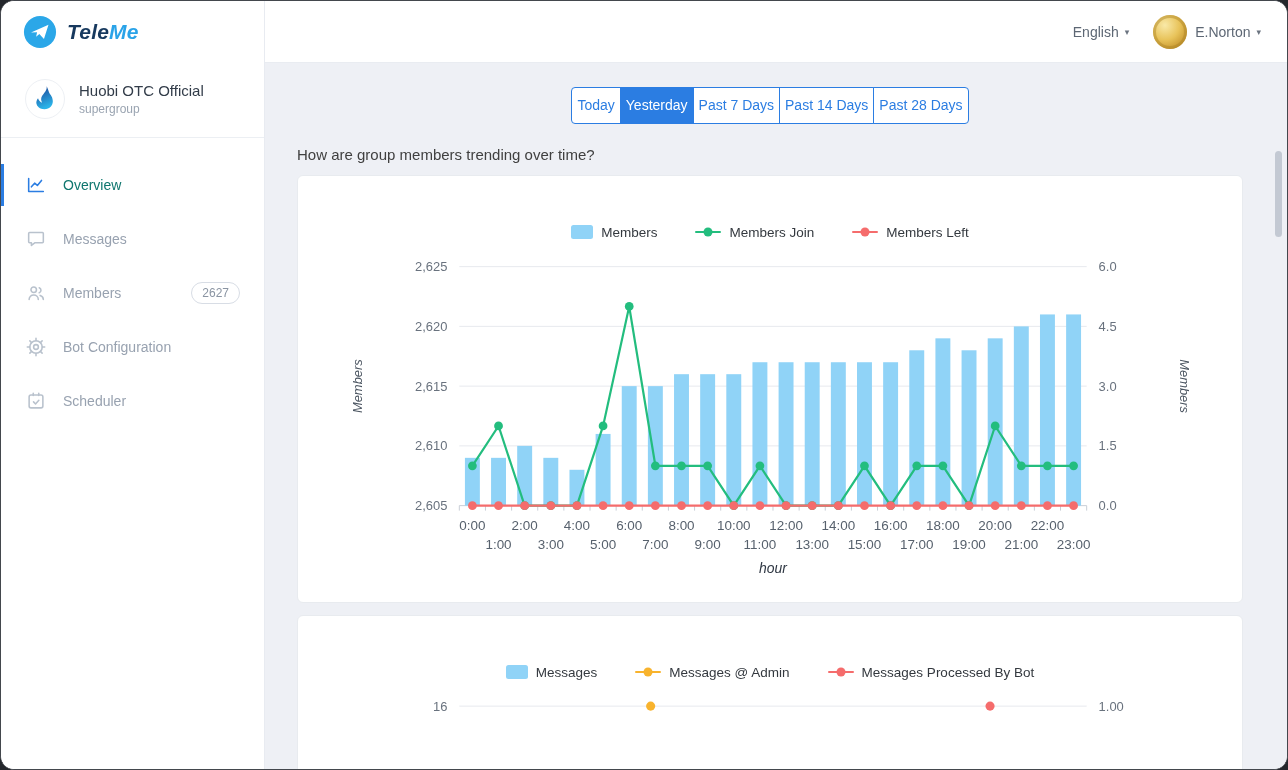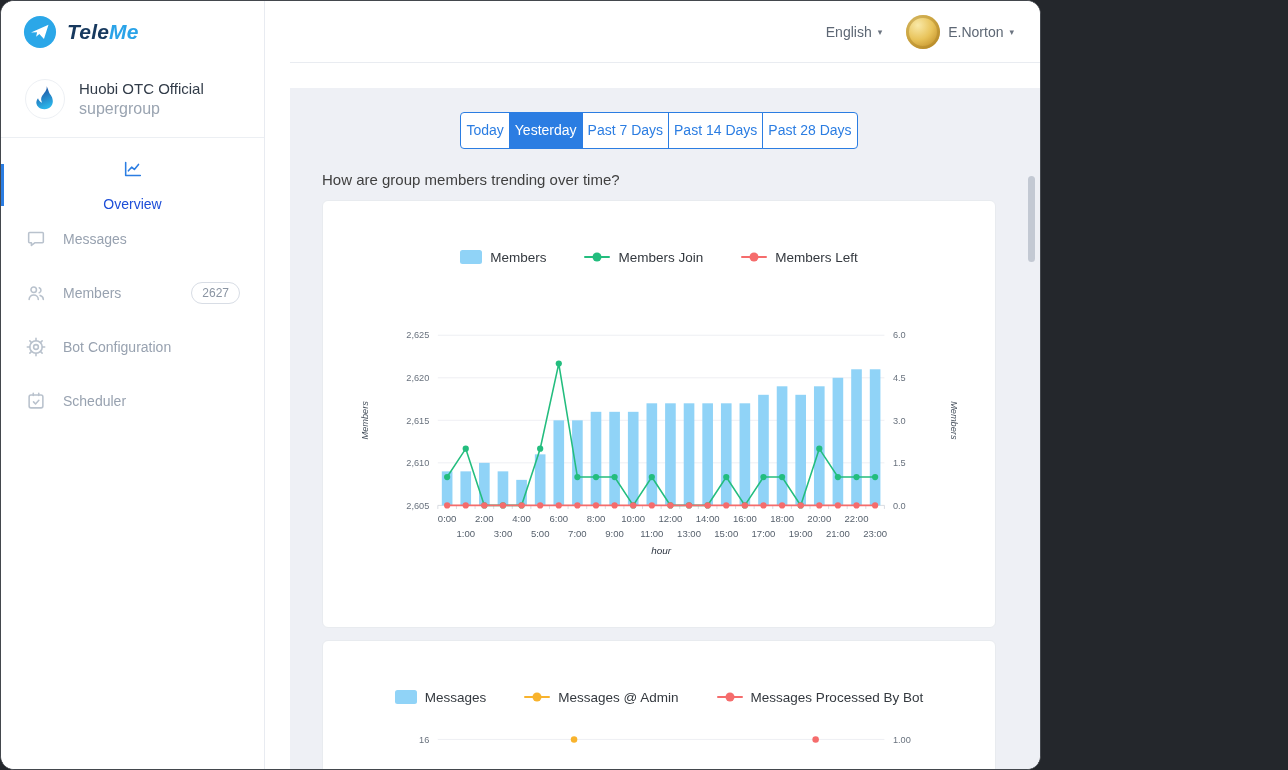--- a/index.html
+++ b/index.html
@@ -1,32 +1,32 @@
 <!DOCTYPE html>
 <html><head>
 <meta charset="utf-8">
 <style>
   html,body{margin:0;padding:0;}
   body{width:1288px;height:770px;background:#24272c;font-family:"Liberation Sans","DejaVu Sans",sans-serif;}
   *{box-sizing:border-box;}
-  .window{width:1041px;height:770px;border:1px solid #43474d;border-radius:14px;overflow:hidden;display:grid;grid-template-columns:264px 1fr;grid-template-rows:62px 1fr;background:#fff;gap:25px;}
+  .window{width:1288px;height:770px;border:1px solid #43474d;border-radius:14px;overflow:hidden;display:grid;grid-template-columns:264px 1fr;grid-template-rows:62px 1fr;background:#fff;}
   
   .sidebar{grid-row:1/3;grid-column:1;background:#fff;border-right:1px solid #e8ebf1;display:flex;flex-direction:column;}
   .brand{height:62px;display:flex;align-items:center;gap:10px;padding:0 22px;flex:0 0 auto;}
   .brand-text{font-size:21px;font-weight:bold;font-style:italic;letter-spacing:.2px;}
   .brand-text .b1{color:#17395e;font-style:italic;}
   .brand-text .b2{color:#2aa3e8;font-style:italic;}
   .group{display:flex;align-items:center;gap:14px;padding:16px 24px 18px;border-bottom:1px solid #eceff3;}
   .group-avatar{width:40px;height:40px;border-radius:50%;background:#fff;border:1px solid #edf0f4;display:flex;align-items:center;justify-content:center;flex:0 0 auto;}
   .group-name{font-size:15px;color:#323c49;}
-  .group-type{font-size:16px;color:#9aa4b1;margin-top:3px;}
+  .group-type{font-size:12px;color:#9aa4b1;margin-top:3px;}
   .menu{padding-top:20px;}
   .menu-item{position:relative;display:flex;align-items:center;gap:16px;height:54px;padding:0 24px;color:#98a2b0;font-size:14px;cursor:pointer;}
   .menu-item .mi-icon{color:#b9c2cd;display:flex;align-items:center;}
-  .menu-item.active{color:#1d4ed8;flex-direction:column;}
+  .menu-item.active{color:#0f766e;}
   .menu-item.active .mi-icon{color:#2b7de2;}
   .menu-item.active::before{content:'';position:absolute;left:0;top:6px;bottom:6px;width:3px;background:#2b7de2;}
   .badge{margin-left:auto;font-size:12px;color:#8a94a2;border:1px solid #d8dde5;border-radius:11px;padding:4px 10px;line-height:1;background:#fff;}
   
   .topbar{grid-row:1;grid-column:2;display:flex;align-items:center;justify-content:flex-end;gap:24px;padding:0 26px;border-bottom:1px solid #e9ecf1;background:#fff;}
   .lang,.user{display:flex;align-items:center;gap:6px;font-size:14px;color:#5d6774;cursor:pointer;}
   .caret{font-size:9px;color:#6b7480;}
   .avatar{width:34px;height:34px;border-radius:50%;background:radial-gradient(circle at 35% 30%, #f9e9a8, #e8c35a 45%, #c99932 75%, #a87a1f);box-shadow:inset 0 0 0 3px rgba(171,130,38,.45);margin-right:2px;}
   
   .content{grid-row:2;grid-column:2;background:#eef0f5;position:relative;overflow:hidden;padding:24px 44px 0 32px;}

